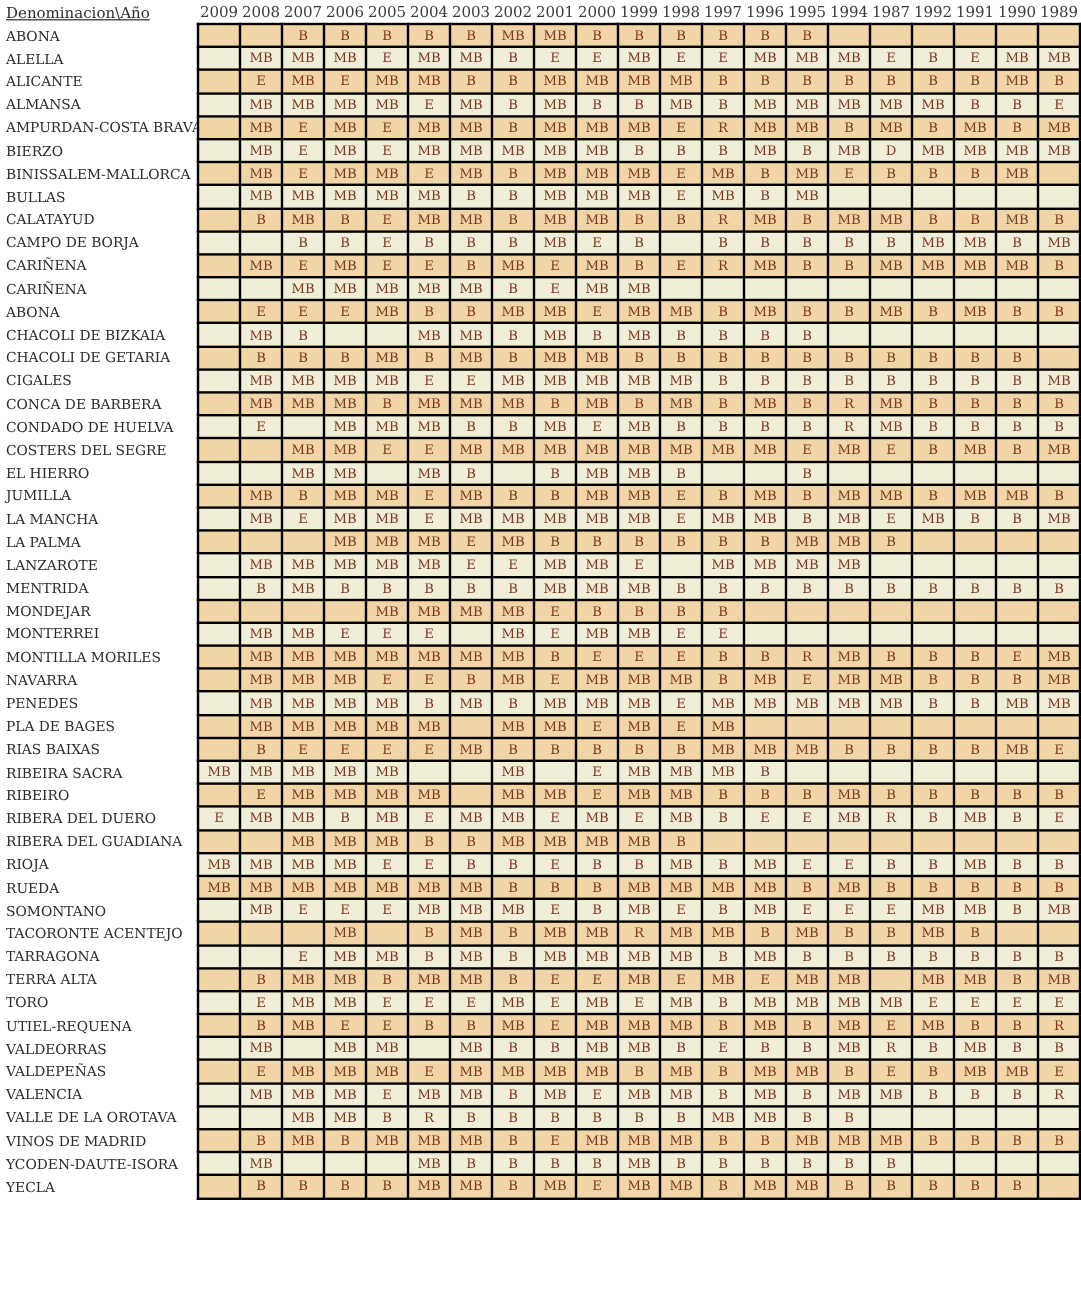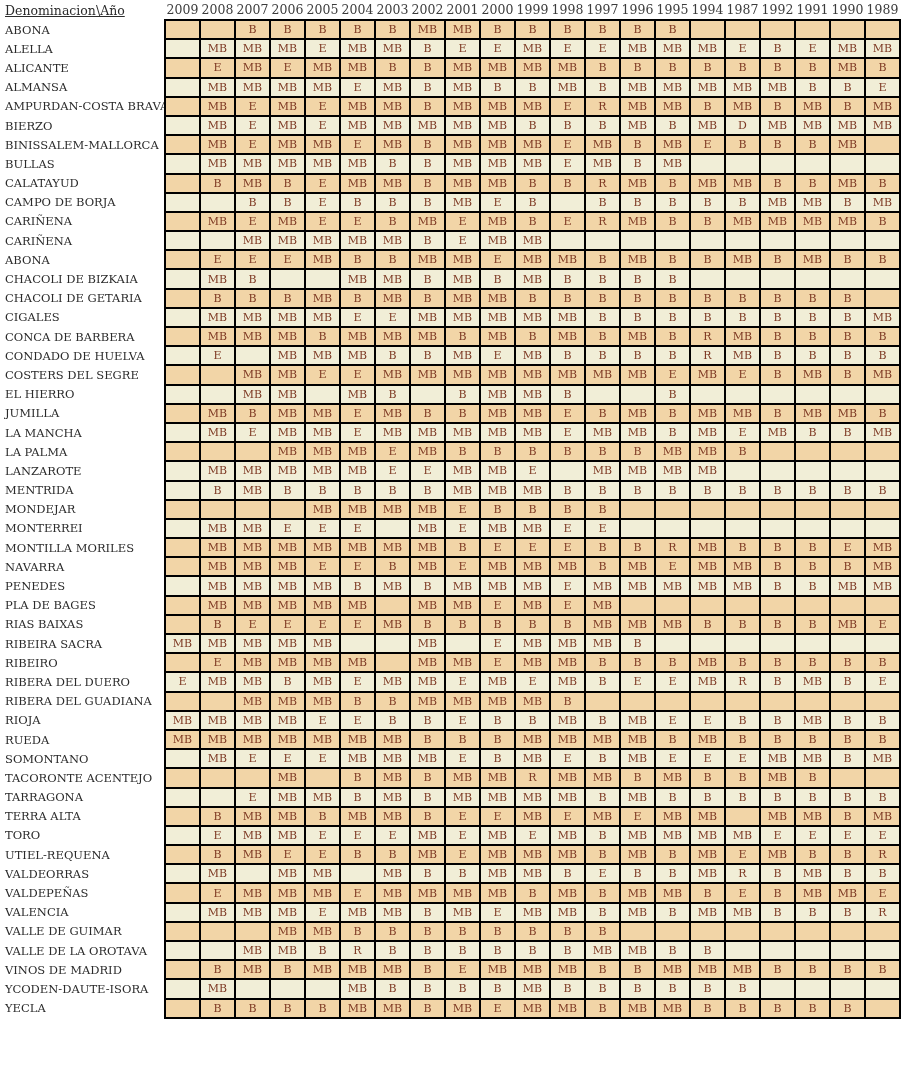--- a/index.html
+++ b/index.html
@@ -1251,44 +1251,20 @@
           <td class="cell">B</td>
           <td class="cell">MB</td>
           <td class="cell">B</td>
           <td class="cell">MB</td>
           <td class="cell">MB</td>
           <td class="cell">B</td>
           <td class="cell">B</td>
           <td class="cell">B</td>
           <td class="cell">R</td>
         </tr>
-        <tr class="tan">
-          <th class="rowname">VALLE DE GUIMAR</th>
-          <td class="cell"></td>
-          <td class="cell"></td>
-          <td class="cell"></td>
-          <td class="cell">MB</td>
-          <td class="cell">MB</td>
-          <td class="cell">B</td>
-          <td class="cell">B</td>
-          <td class="cell">B</td>
-          <td class="cell">B</td>
-          <td class="cell">B</td>
-          <td class="cell">B</td>
-          <td class="cell">B</td>
-          <td class="cell">B</td>
-          <td class="cell"></td>
-          <td class="cell"></td>
-          <td class="cell"></td>
-          <td class="cell"></td>
-          <td class="cell"></td>
-          <td class="cell"></td>
-          <td class="cell"></td>
-          <td class="cell"></td>
-        </tr>
         <tr class="cream">
           <th class="rowname">VALLE DE LA OROTAVA</th>
           <td class="cell"></td>
           <td class="cell"></td>
           <td class="cell">MB</td>
           <td class="cell">MB</td>
           <td class="cell">B</td>
           <td class="cell">R</td>
           <td class="cell">B</td>
           <td class="cell">B</td>

